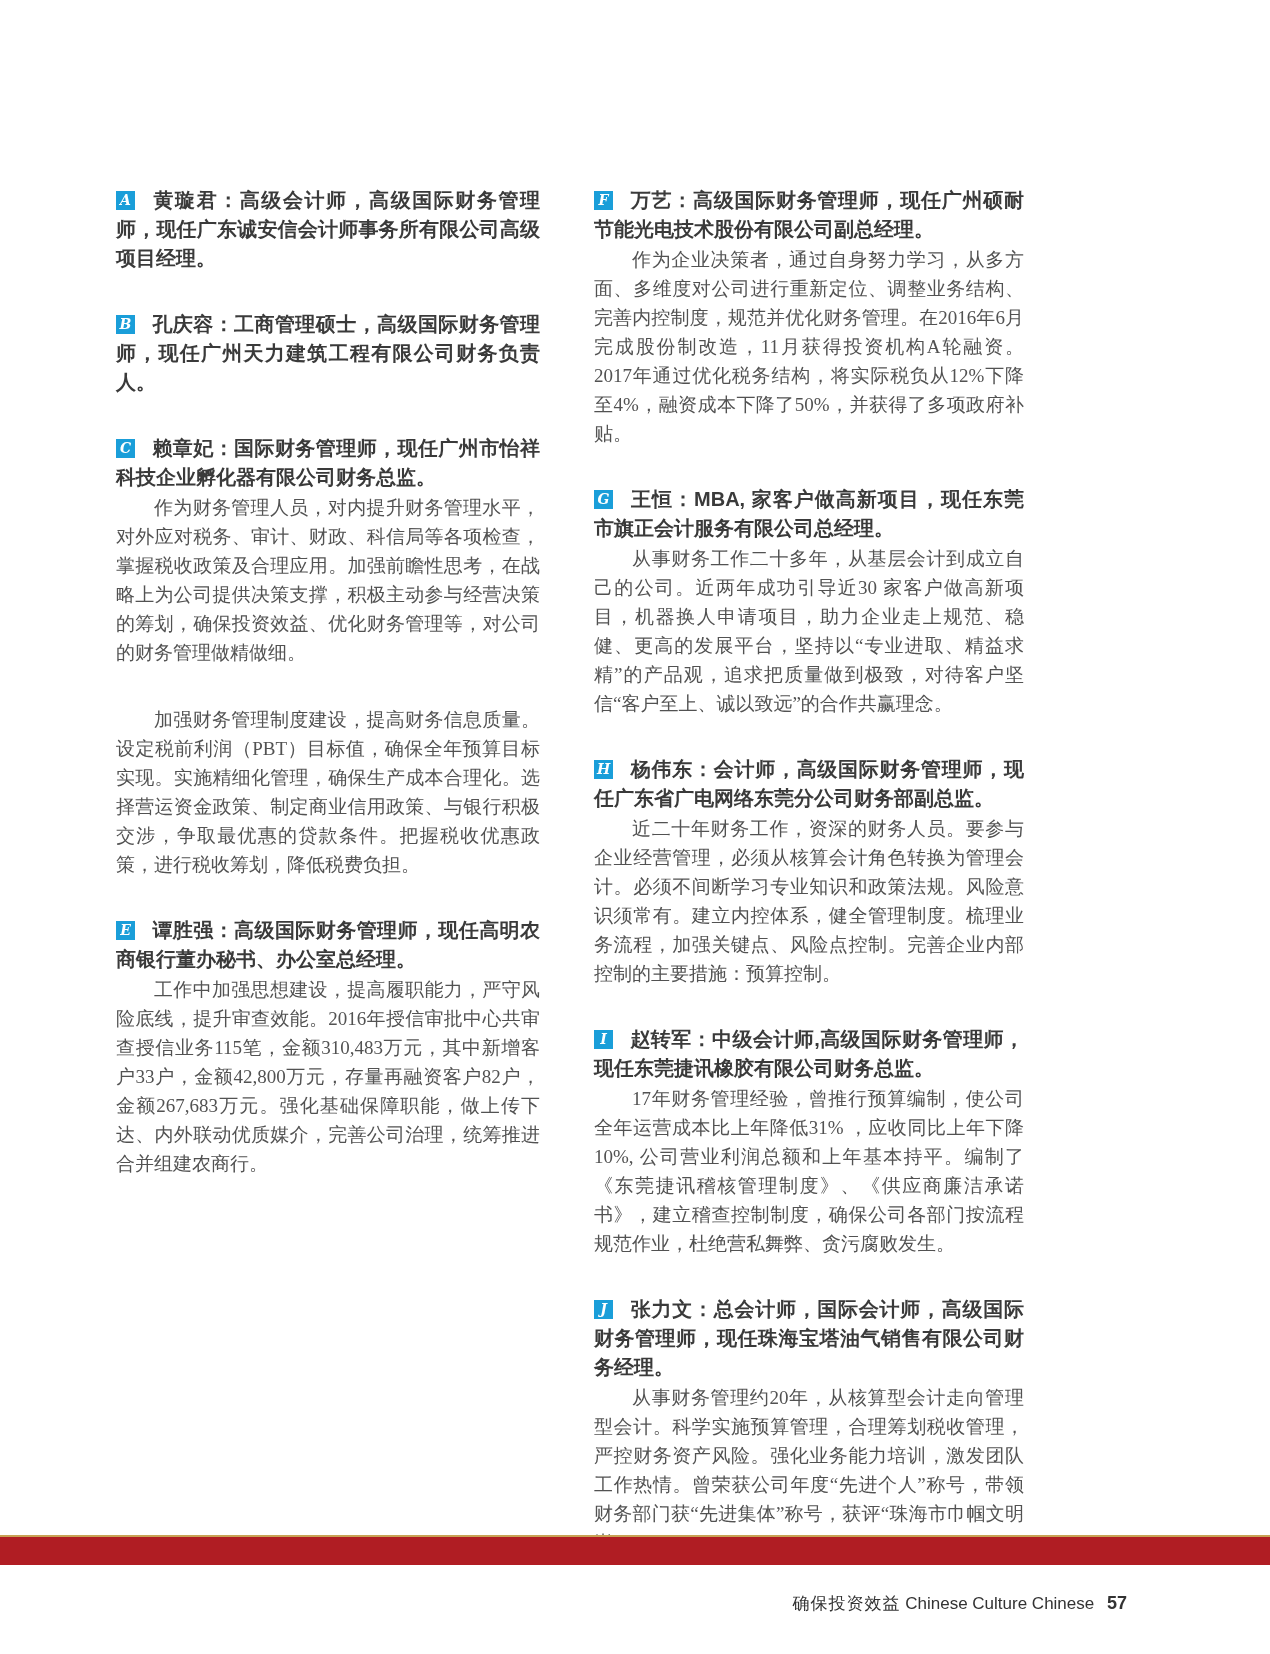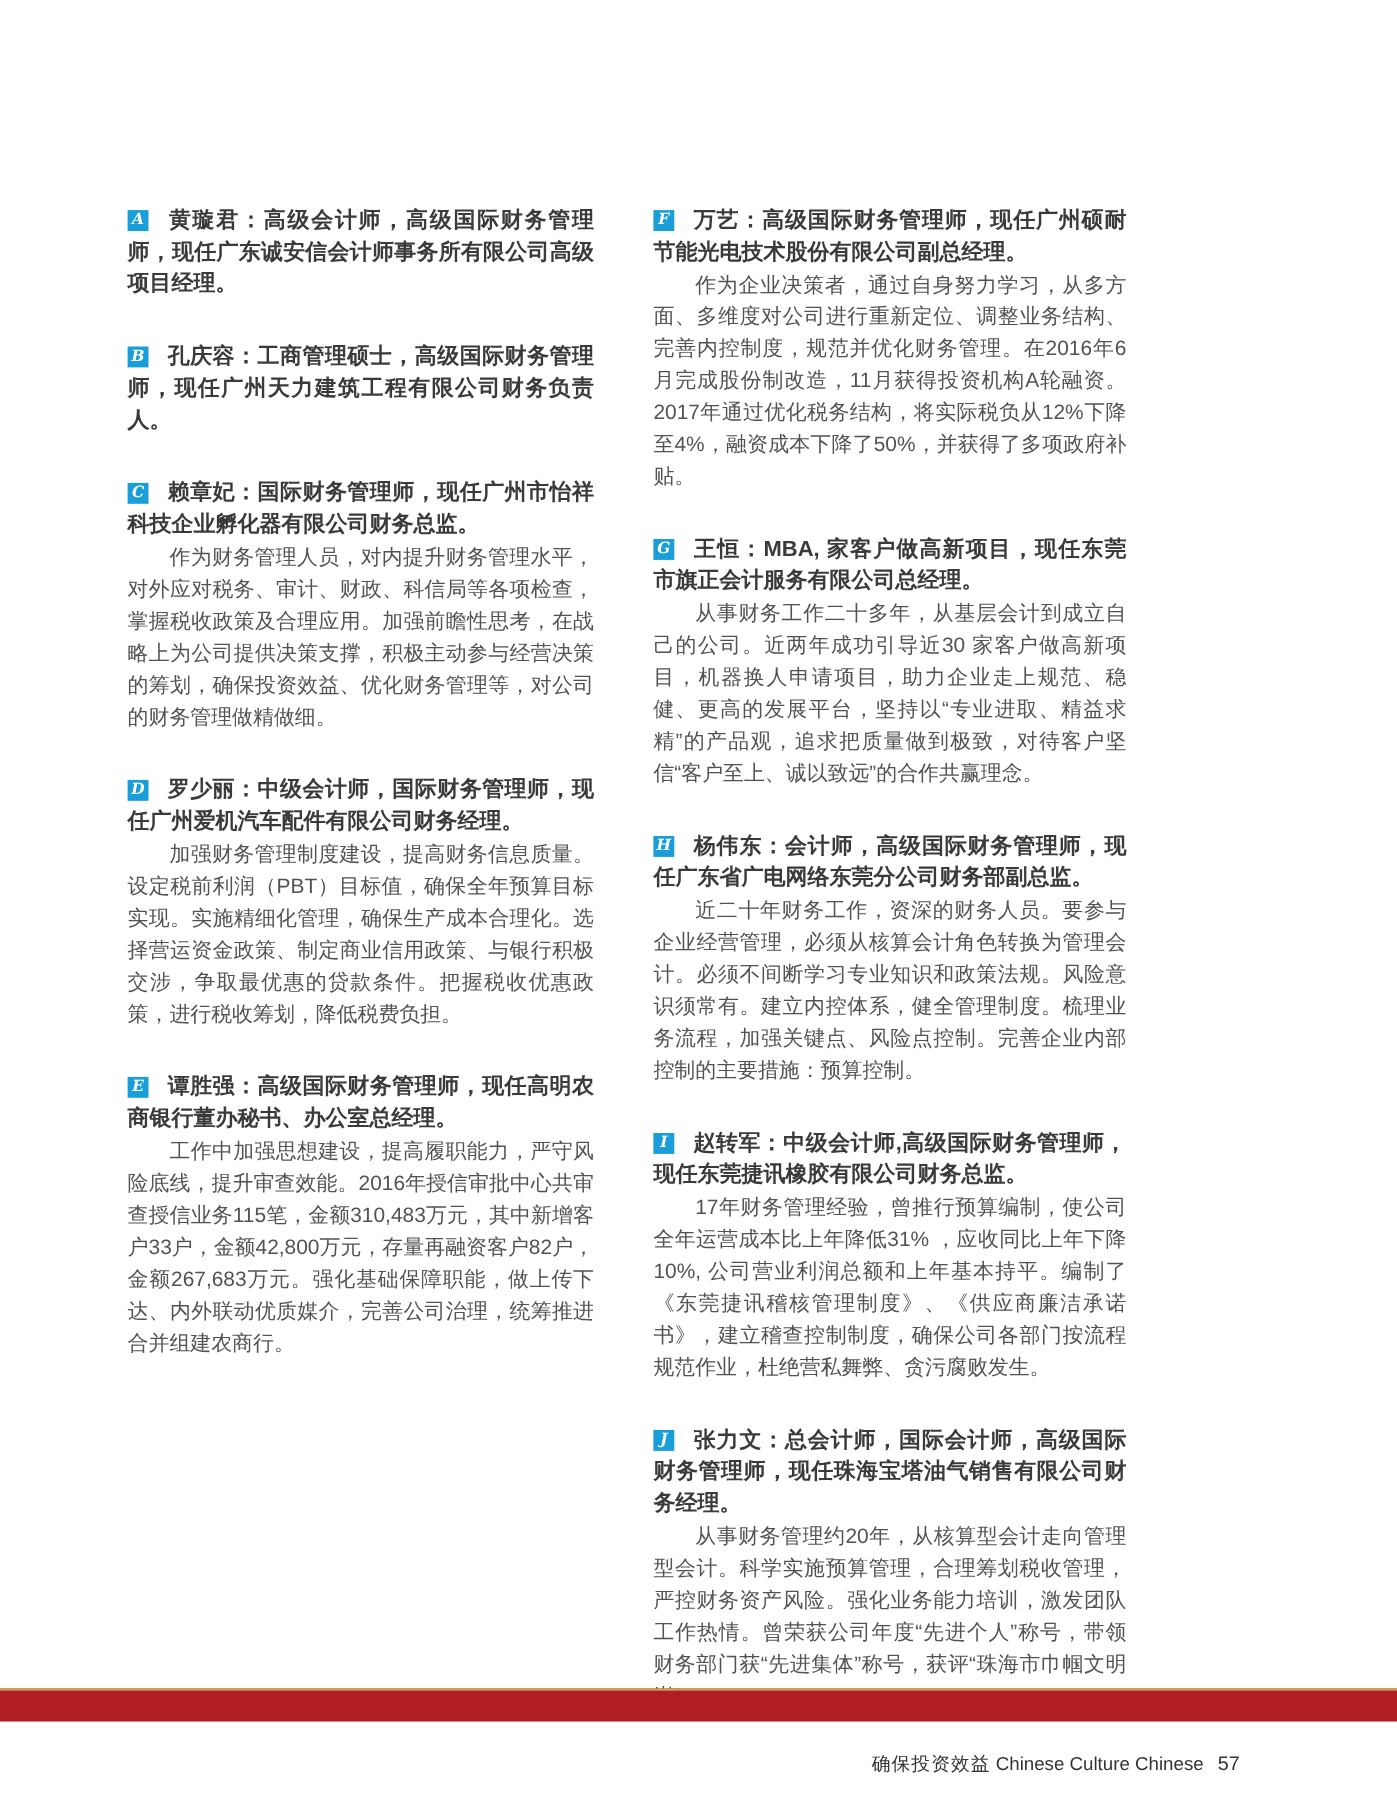--- a/index.html
+++ b/index.html
@@ -37,21 +37,21 @@
     font-family: "DejaVu Serif", serif;
     font-style: italic;
     font-weight: bold;
     font-size: 14px;
     line-height: 19px;
     text-align: center;
     vertical-align: 2px;
     margin-right: 17px;
   }
   .entry p {
-    font-family: Liberation Sans, sans-serif;
+    font-family: Liberation Serif, serif;
     font-size: 19px;
     line-height: 29px;
     color: #525252;
     text-align: justify;
     text-indent: 2em;
     margin-top: 1px;
   }
   .footer-bar {
     position: absolute;
     left: 0;
@@ -63,21 +63,21 @@
   }
   .footer-line {
     position: absolute;
     top: 1592px;
     right: 143px;
     font-size: 17px;
     color: #333333;
     white-space: nowrap;
   }
   .footer-line .cn { letter-spacing: 1px; }
-  .footer-line .pageno { font-weight: normal; font-size: 18px; margin-left: 8px; }
+  .footer-line .pageno { font-weight: bold; font-size: 18px; margin-left: 8px; }
 </style>
 </head>
 <body>
 
 <div class="content">
   <div class="col col-left">
 
     <section class="entry">
       <h3><span class="badge">A</span><span>黄璇君：高级会计师，高级国际财务管理师，现任广东诚安信会计师事务所有限公司高级项目经理。</span></h3>
     </section>
@@ -85,21 +85,20 @@
     <section class="entry">
       <h3><span class="badge">B</span><span>孔庆容：工商管理硕士，高级国际财务管理师，现任广州天力建筑工程有限公司财务负责人。</span></h3>
     </section>
 
     <section class="entry">
       <h3><span class="badge">C</span><span>赖章妃：国际财务管理师，现任广州市怡祥科技企业孵化器有限公司财务总监。</span></h3>
       <p>作为财务管理人员，对内提升财务管理水平，对外应对税务、审计、财政、科信局等各项检查，掌握税收政策及合理应用。加强前瞻性思考，在战略上为公司提供决策支撑，积极主动参与经营决策的筹划，确保投资效益、优化财务管理等，对公司的财务管理做精做细。</p>
     </section>
 
     <section class="entry">
-      <h3><span class="badge">D</span><span>罗少丽：中级会计师，国际财务管理师，现任广州爱机汽车配件有限公司财务经理。</span></h3>
       <p>加强财务管理制度建设，提高财务信息质量。设定税前利润（PBT）目标值，确保全年预算目标实现。实施精细化管理，确保生产成本合理化。选择营运资金政策、制定商业信用政策、与银行积极交涉，争取最优惠的贷款条件。把握税收优惠政策，进行税收筹划，降低税费负担。</p>
     </section>
 
     <section class="entry">
       <h3><span class="badge">E</span><span>谭胜强：高级国际财务管理师，现任高明农商银行董办秘书、办公室总经理。</span></h3>
       <p>工作中加强思想建设，提高履职能力，严守风险底线，提升审查效能。2016年授信审批中心共审查授信业务115笔，金额310,483万元，其中新增客户33户，金额42,800万元，存量再融资客户82户，金额267,683万元。强化基础保障职能，做上传下达、内外联动优质媒介，完善公司治理，统筹推进合并组建农商行。</p>
     </section>
 
   </div>
   <div class="col col-right">

